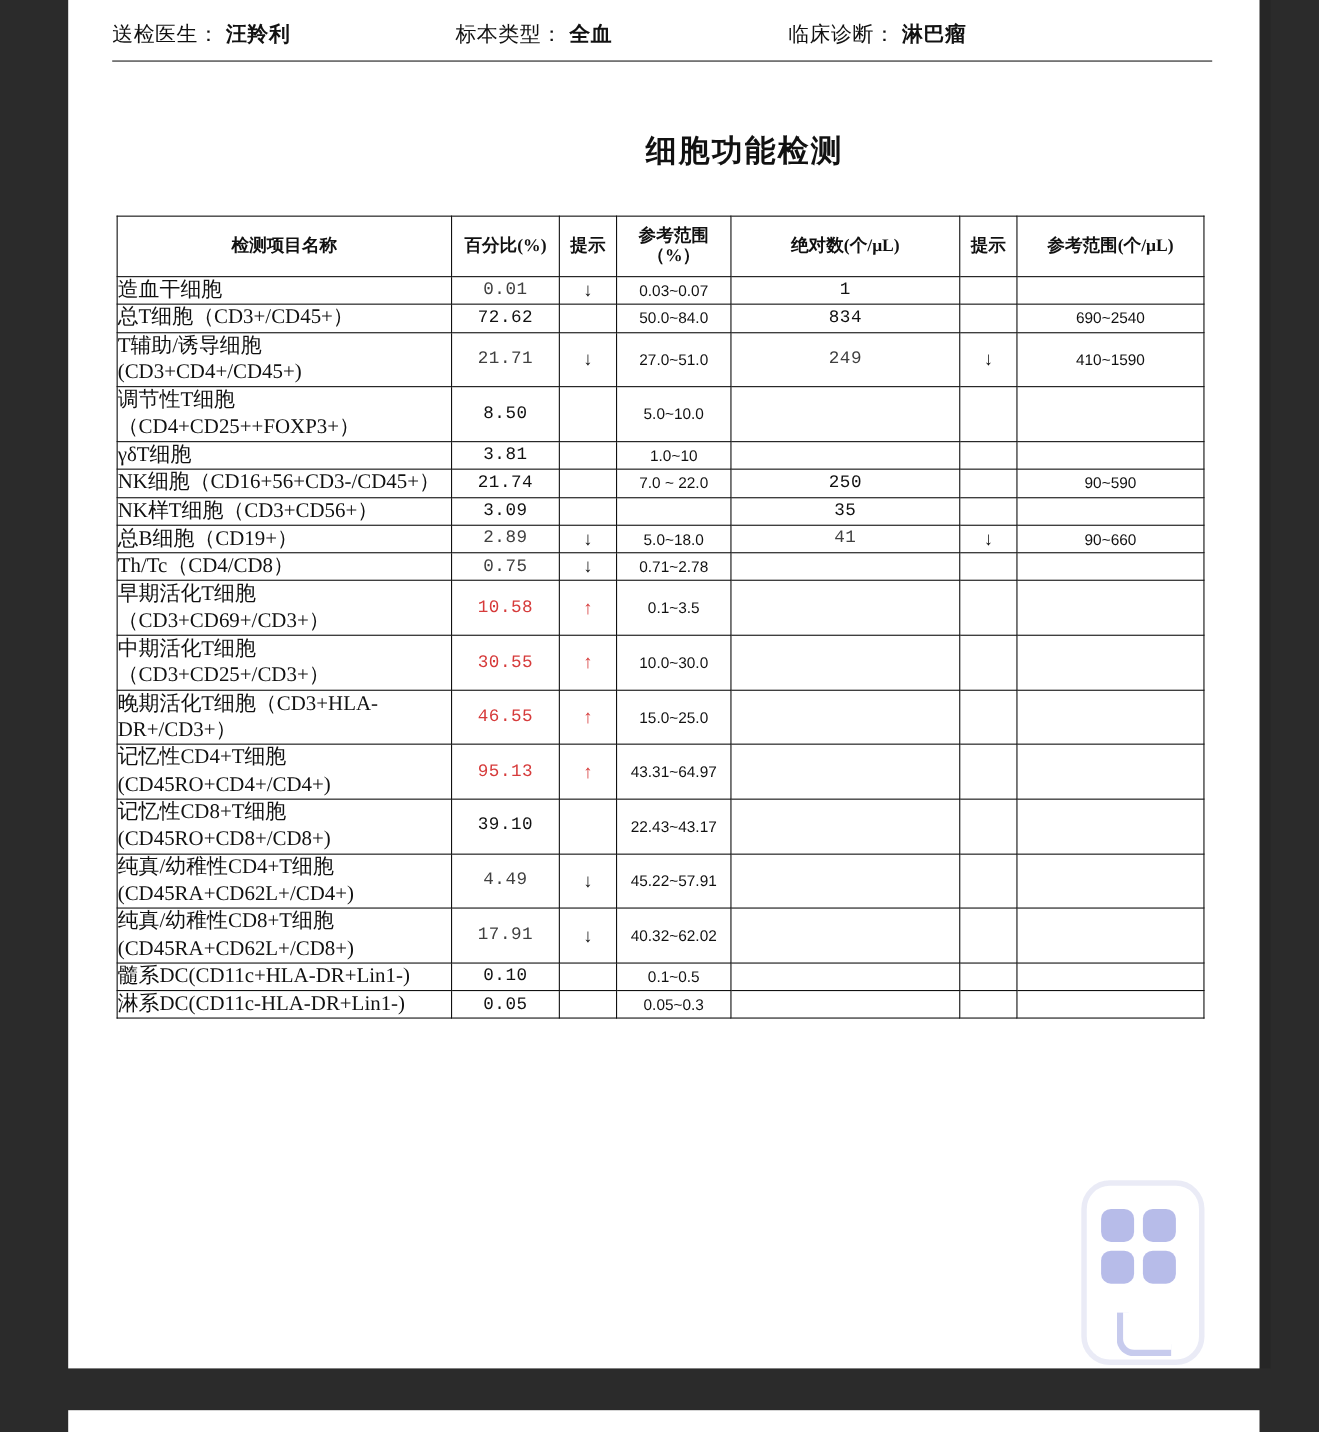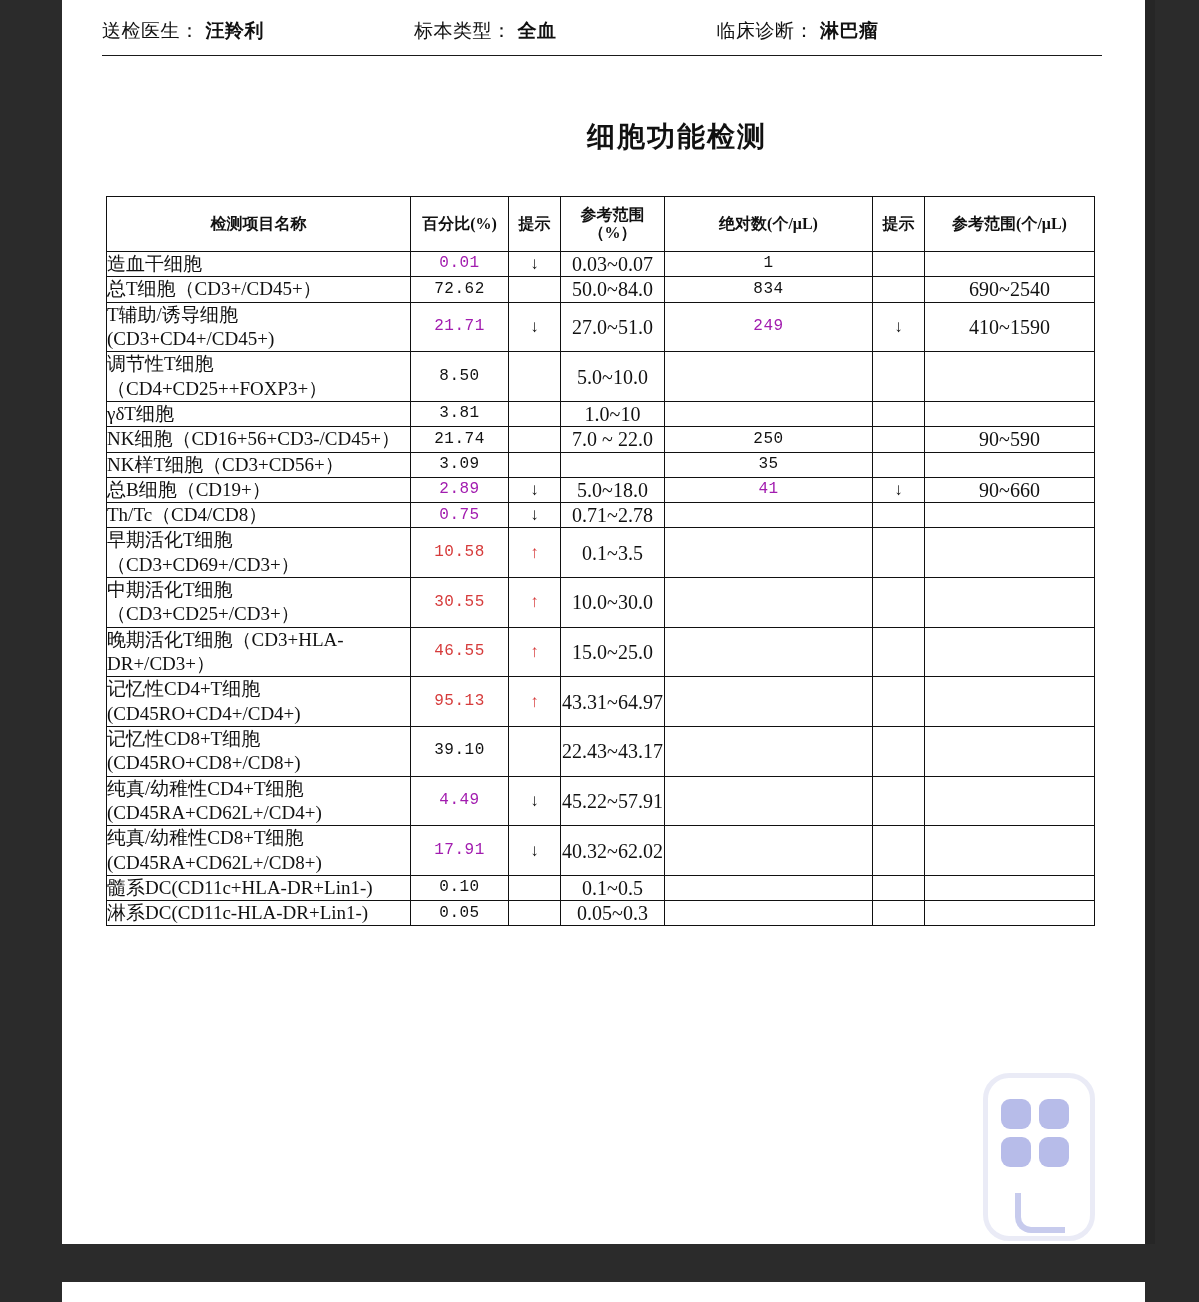--- a/index.html
+++ b/index.html
@@ -123,27 +123,27 @@
     font-family: "Liberation Mono", "DejaVu Sans Mono", monospace;
     letter-spacing: 0.5px;
   }
   td.flag {
     text-align: center;
     font-size: 17px;
     padding: 4px 0;
   }
   td.ref {
     text-align: center;
-    font-size: 20px;
+    font-size: 14px;
     line-height: 1.2;
     padding: 4px 3px;
-    font-family: Liberation Serif, serif;
+    font-family: Liberation Sans, sans-serif;
     letter-spacing: 0;
   }
-  .v-low { color: #a21caf; }
+  .v-low { color: #404040; }
   .v-high { color: #d63b3b; }
   .v-norm { color: #111; }
 
   
   .watermark {
     position: absolute;
     right: 38px;
     bottom: -4px;
     width: 130px;
     height: 175px;

